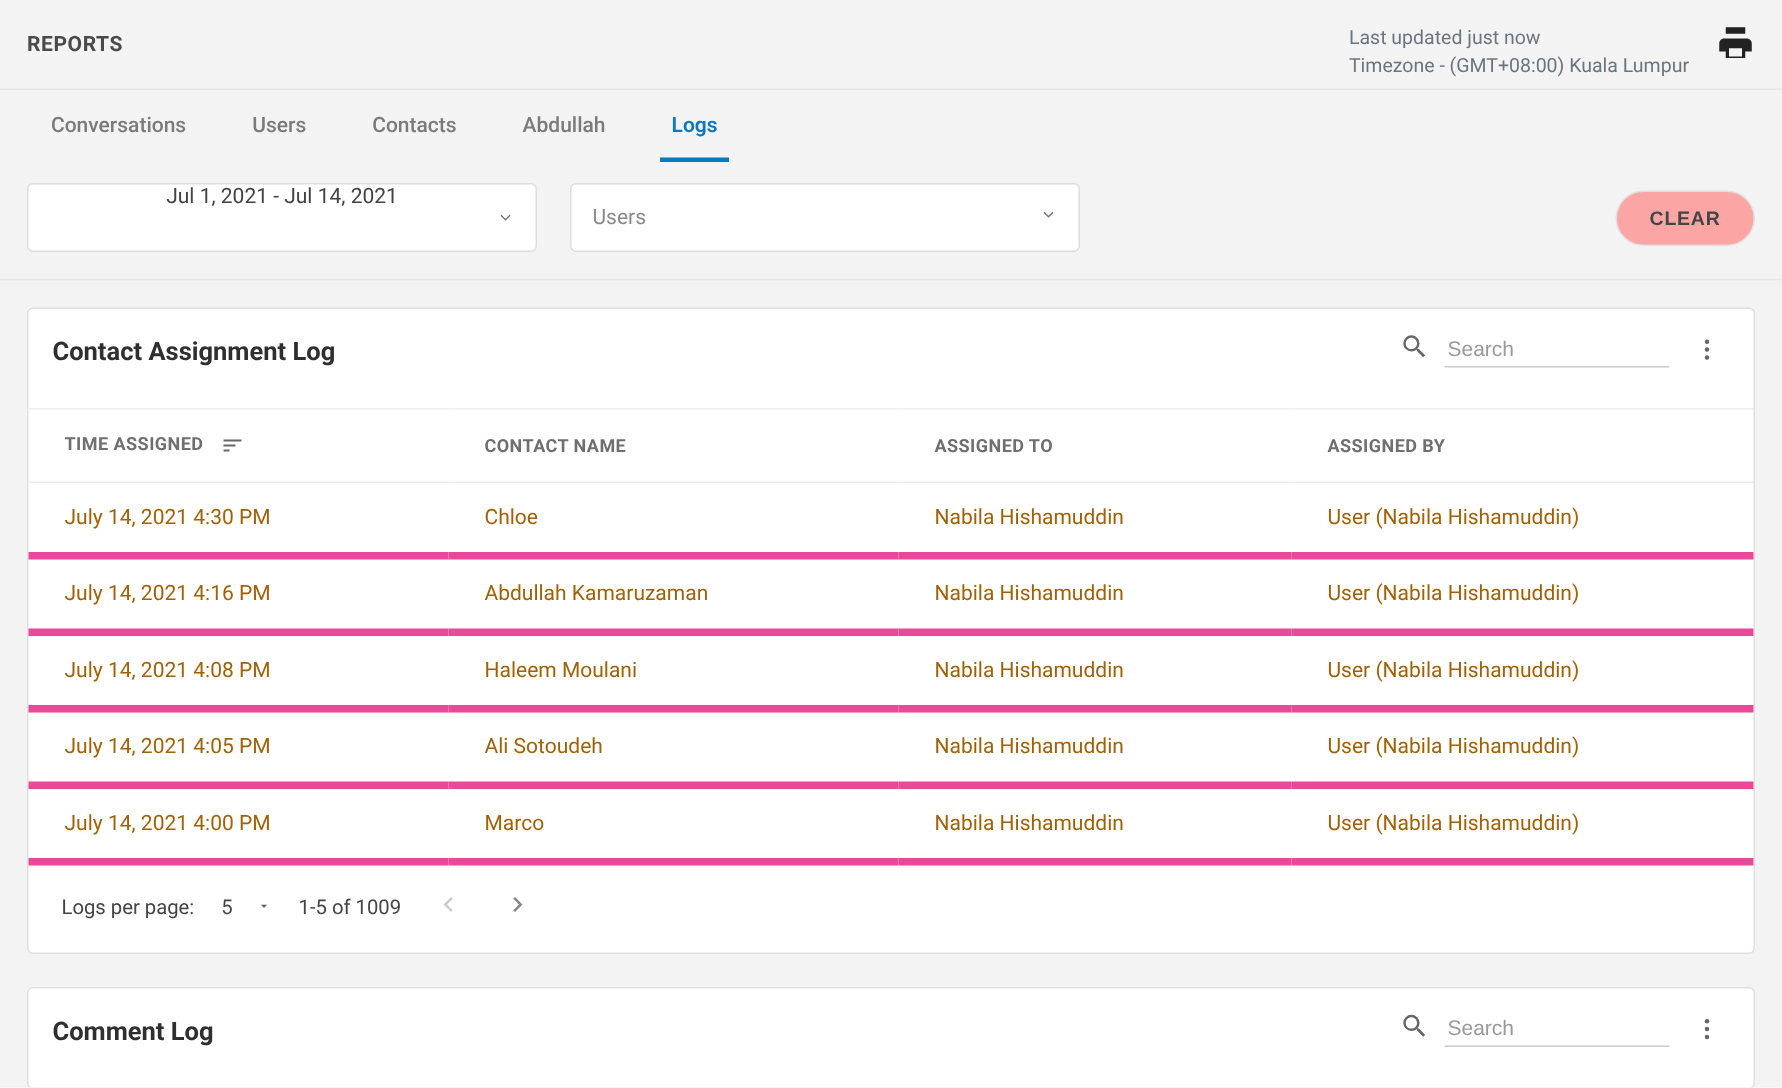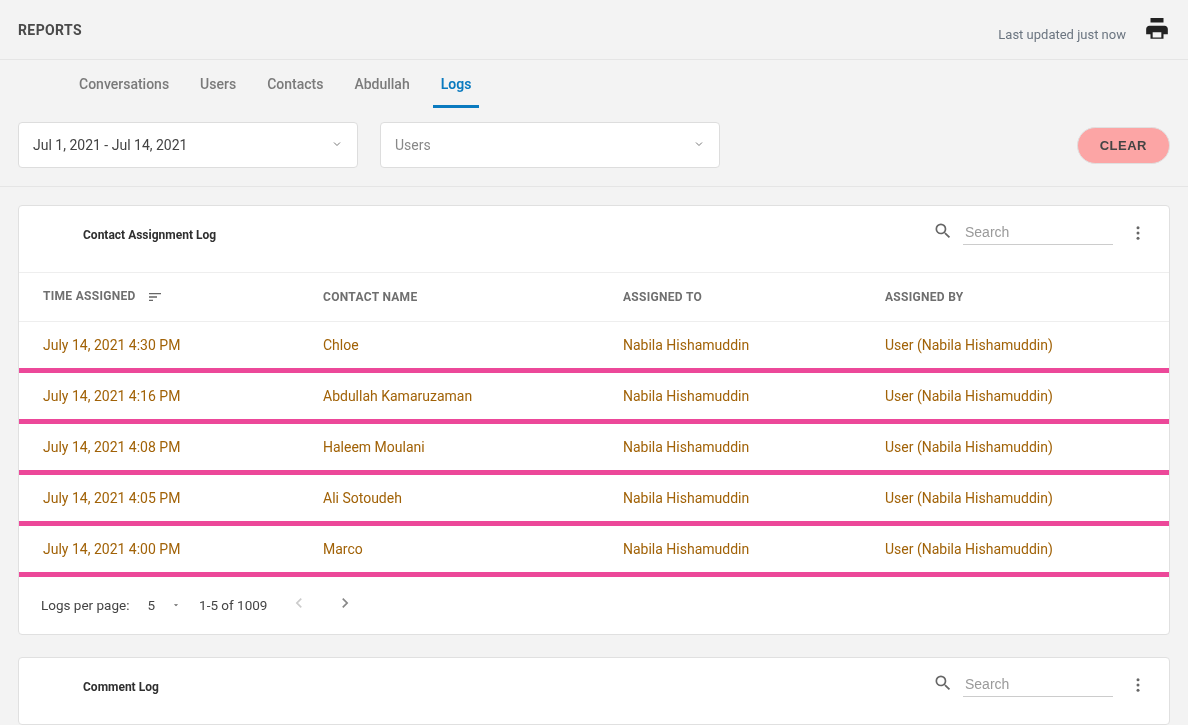--- a/index.html
+++ b/index.html
@@ -36,24 +36,23 @@
       color: #6b7580;
       line-height: 1.4;
       text-align: left;
       margin-top: 12px;
     }
     .print-icon svg { display: block; }
 
     .tabs-row {
       display: flex;
       align-items: center;
-      gap: 31px;
+      gap: 44px;
       padding: 0 34px;
       height: 48px;
-      margin-left: 45px;
     }
     .tab {
       position: relative;
       display: flex;
       align-items: center;
       height: 100%;
       font-size: 14px;
       font-weight: 500;
       color: #7a7a7a;
       cursor: pointer;
@@ -80,21 +79,21 @@
       border-radius: 4px;
       height: 46px;
       display: flex;
       align-items: center;
       padding: 0 14px;
       font-size: 14px;
       color: #434343;
       position: relative;
       cursor: pointer;
     }
-    .select-box.wide { width: 340px; }
+    .select-box.wide { width: 340px; flex-direction: column; }
     .select-box.wide2 { width: 340px; }
     .select-box.wide2 span[data-bind] { color: #888; }
     .select-box .chev { margin-left: auto; color: #777; }
     .clear-btn {
       margin-left: auto;
       border: 1px solid #e0e0e0;
       background: #fca5a5;
       border-radius: 22px;
       padding: 10px 22px;
       font-size: 13px;
@@ -110,24 +109,23 @@
       border-radius: 4px;
       margin: 18px;
     }
     .card-header {
       display: flex;
       align-items: center;
       padding: 14px 18px 22px 16px;
       position: relative;
     }
     .card-title {
-      font-size: 12px;
+      font-size: 17px;
       font-weight: 700;
       color: #2f2f2f;
-      margin-left: 48px;
     }
     .card-header-right {
       margin-left: auto;
       display: flex;
       align-items: flex-start;
       gap: 12px;
     }
     .search-wrap {
       display: flex;
       align-items: center;
@@ -197,20 +195,21 @@
     }
   </style>
 </head>
 <body>
 
 <div class="topbar">
   <div class="topbar-title" data-bind="header.title">REPORTS</div>
   <div class="topbar-right">
     <div class="topbar-meta">
       <div data-bind="header.last_updated">Last updated just now</div>
+      <div data-bind="header.timezone">Timezone - (GMT+08:00) Kuala Lumpur</div>
     </div>
     <div class="print-icon">
       <svg width="26" height="26" viewBox="0 0 24 24" fill="#222">
           <path d="M19 8H5c-1.66 0-3 1.34-3 3v5h4v4h12v-4h4v-5c0-1.66-1.34-3-3-3zm-3 11H8v-5h8v5zm2-14H6V1h12v4z"></path>
         </svg>
     </div>
   </div>
 </div>
 
 <div class="tabs-row">

